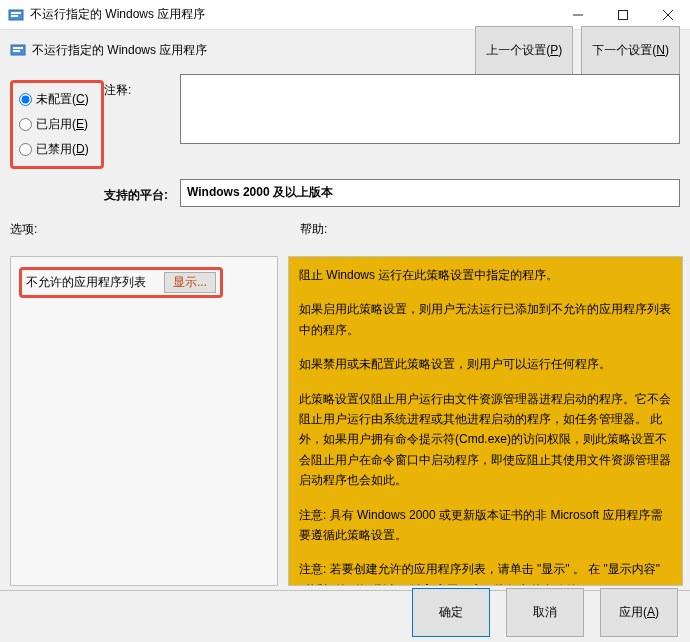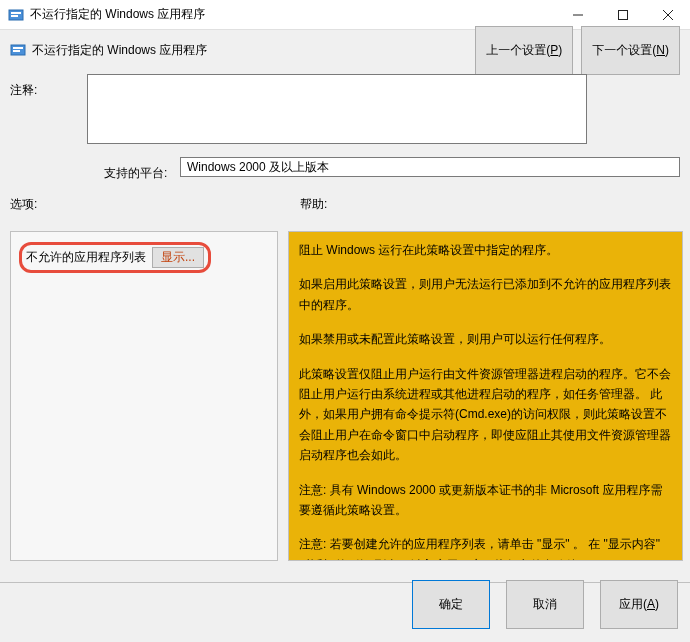--- a/index.html
+++ b/index.html
@@ -18,39 +18,39 @@
 
   .top-grid { padding: 4px 10px 8px 10px; }
   .row { display:flex; align-items:flex-start; }
   .radio-col { width: 95px; padding-top: 6px; }
   .radio-wrap { border: 3px solid #e74c3c; border-radius: 4px; padding: 4px 4px; }
   .radio-item { display:flex; align-items:center; padding: 4px 2px; }
   .radio-item input { margin: 0 4px 0 0; }
   .lbl-col { width: 77px; padding-top: 8px; }
   .fld-col { flex:1; }
   .annot { width: 500px; height: 70px; background:#fff; border:1px solid #7a7a7a; resize:none; }
-  .plat { width: 500px; height: 20px; background:#fff; border:1px solid #7a7a7a; padding:4px 6px; display:flex; align-items:center; overflow-y:scroll; }
-  .mt { margin-top: 10px; }
+  .plat { width: 500px; height: 28px; background:#fff; border:1px solid #7a7a7a; padding:4px 6px; display:flex; overflow-y:scroll; }
+  .mt { margin-top: 10px; font-weight: bold; }
 
   .mid { display:flex; padding: 6px 10px 2px 10px; }
   .mid-l { width: 290px; }
   .mid-r { flex:1; }
   .mid .hdr { margin-bottom: 16px; }
 
   .opt-panel-wrap { padding: 0 0 0 10px; }
   .opt-panel { border:1px solid #c0c0c0; background:#f7f7f7; width: 268px; height: 330px; padding: 10px 8px; }
-  .opt-row { display:flex; align-items:center; gap:6px; border: 3px solid #e74c3c; border-radius:12px; padding:2px 4px; width: fit-content;}
+  .opt-row { display:flex; align-items:center; gap:18px; border: 3px solid #e74c3c; border-radius:4px; padding:2px 4px; width: fit-content;}
   .opt-row .lbl { }
   .opt-row .btn-small { background:#e1e1e1; border:1px solid #adadad; padding: 1px 8px; color:#c2410c; }
 
   .help-panel-wrap { padding: 0 10px 0 0; }
   .help-panel { border:1px solid #c0c0c0; background:#eab308; width: 395px; height: 330px; padding: 8px 10px; overflow-y:auto; line-height:1.7; }
   .help-panel p { margin: 0 0 14px 0; }
 
-  .footer { position:absolute; bottom:16px; left:0; right:0; height:44px; border-top:1px solid #c0c0c0; background:#f0f0f0; display:flex; align-items:center; justify-content:flex-end; padding: 0 12px; gap:8px; }
+  .footer { position:absolute; bottom:8px; left:0; right:0; height:44px; border-top:1px solid #c0c0c0; background:#f0f0f0; display:flex; align-items:center; justify-content:flex-end; padding: 0 12px; gap:8px; }
   .footer .btn { min-width: 78px; }
   .footer .btn.primary { border-color:#0078d7; }
 
   u { text-decoration: underline; }
 </style>
 </head>
 <body>
 
 <div class="titlebar">
   <span class="titlebar-icon">
@@ -87,20 +87,36 @@
         <rect x="3" y="8" width="7" height="2" fill="#fff"></rect>
       </svg>
   </span>
   <span class="subbar-title">不运行指定的 Windows 应用程序</span>
   <div class="btn">上一个设置(<u>P</u>)</div>
   <div class="btn">下一个设置(<u>N</u>)</div>
 </div>
 
 <div class="top-grid">
   <div class="row">
+    <div class="radio-col">
+      <div class="radio-wrap">
+        <div class="radio-item">
+          <input type="radio" name="state" checked="" style="">
+          <label>未配置(<u>C</u>)</label>
+        </div>
+        <div class="radio-item">
+          <input type="radio" name="state" style="">
+          <label>已启用(<u>E</u>)</label>
+        </div>
+        <div class="radio-item">
+          <input type="radio" name="state" style="">
+          <label>已禁用(<u>D</u>)</label>
+        </div>
+      </div>
+    </div>
     <div class="lbl-col">注释:</div>
     <div class="fld-col">
       <textarea class="annot" style=""></textarea>
     </div>
   </div>
   <div class="row mt">
     <div class="radio-col"></div>
     <div class="lbl-col">支持的平台:</div>
     <div class="fld-col">
       <div class="plat">

